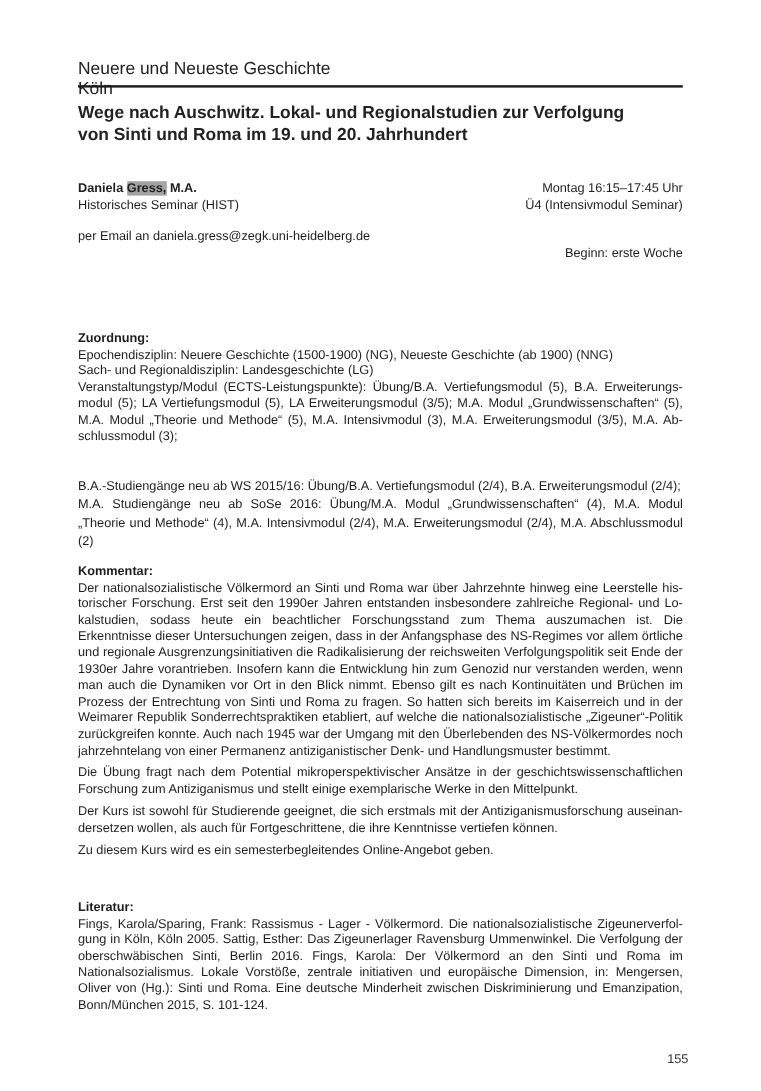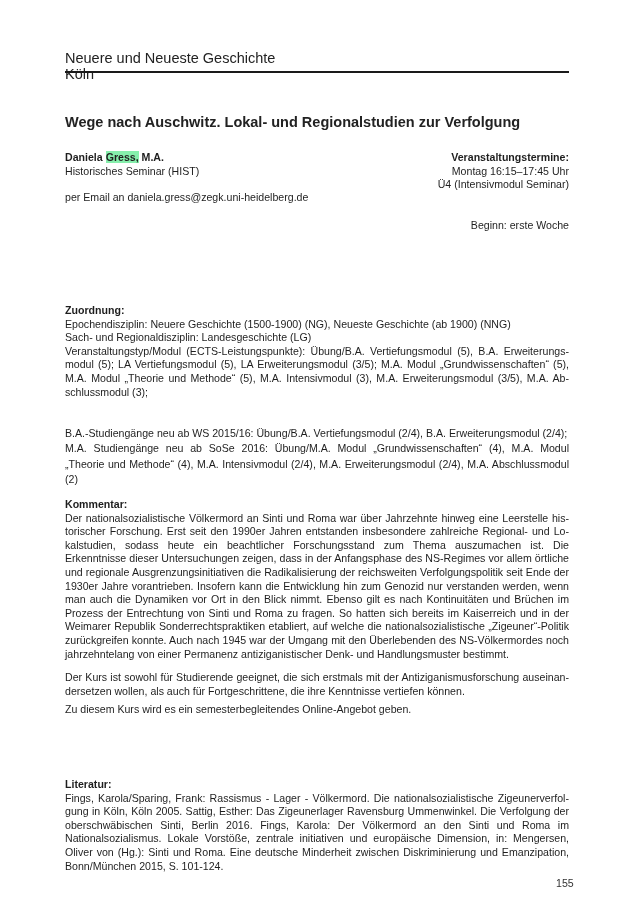--- a/index.html
+++ b/index.html
@@ -12,60 +12,60 @@
   .running-header {
     position: absolute; top: 50px; left: 0; width: 504px;
     display: flex; justify-content: space-between; align-items: baseline;
     font-size: 14.5px; color: #222; flex-direction: column;
   }
   .header-rule {
     position: absolute; top: 71px; left: 0; width: 504px; height: 2px; background: #1a1a1a;
   }
   .title {
     position: absolute; top: 85px; left: 0; width: 504px;
-    font-weight: bold; font-size: 14.5px; line-height: 19px; color: #222; margin-top: 28px;
+    font-weight: bold; font-size: 14.5px; line-height: 19px; color: #222;
   }
   .small { font-size: 10.6px; line-height: 13.6px; }
   .bold { font-weight: bold; }
-  .block { position: absolute; left: 0; width: 504px; margin-top: 28px; }
+  .block { position: absolute; left: 0; width: 504px; }
   .left-col { position: absolute; left: 0; top: 151px; width: 300px; }
   .right-col { position: absolute; right: 0; top: 151px; width: 220px; text-align: right; }
-  .hl { background: #86efac; }
+  .hl { background: #a3a3a3; }
   .justify { text-align: justify; }
   .gap { height: 5px; }
   .page-number {
     position: absolute; top: 877px; left: 556px; font-size: 10.6px; color: #333;
   }
 </style>
 </head>
 <body>
 
 <div class="page">
 
   <div class="running-header">
     <span>Neuere und Neueste Geschichte</span>
     <span>Köln</span>
   </div>
   <div class="header-rule"></div>
 
   <div class="title">
     <div>Wege nach Auschwitz. Lokal- und Regionalstudien zur Verfolgung</div>
+    <div>von Sinti und Roma im 19. und 20. Jahrhundert</div>
   </div>
 
   <div class="left-col small">
     <div class="bold">
       <span>Daniela </span><span class="hl">Gress,</span><span> M.A.</span>
     </div>
     <div>Historisches Seminar (HIST)</div>
     <div style="height:13px"></div>
     <div>per Email an daniela.gress@zegk.uni-heidelberg.de</div>
   </div>
 
   <div class="right-col small">
-    <div class="bold">Veranstaltungstermine:</div>
     <div>Montag 16:15–17:45 Uhr</div>
     <div>Ü4 (Intensivmodul Seminar)</div>
     <div style="height:27px"></div>
     <div>Beginn: erste Woche</div>
   </div>
 
   <div class="block small" style="top:276px">
     <div class="bold">Zuordnung:</div>
     <div>Epochendisziplin: Neuere Geschichte (1500-1900) (NG), Neueste Geschichte (ab 1900) (NNG)</div>
     <div>Sach- und Regionaldisziplin: Landesgeschichte (LG)</div>
@@ -74,20 +74,21 @@
 
   <div class="block small" style="top:398px; line-height:15.4px">
     <div>B.A.-Studiengänge neu ab WS 2015/16: Übung/B.A. Vertiefungsmodul (2/4), B.A. Erweiterungsmodul (2/4);</div>
     <div class="justify">M.A. Studiengänge neu ab SoSe 2016: Übung/M.A. Modul „Grundwissenschaften“ (4), M.A. Modul „Theorie und Methode“ (4), M.A. Intensivmodul (2/4), M.A. Erweiterungsmodul (2/4), M.A. Abschlussmodul (2)</div>
   </div>
 
   <div class="block small" style="top:470px">
     <div class="bold">Kommentar:</div>
     <div class="justify">Der nationalsozialistische Völkermord an Sinti und Roma war über Jahrzehnte hinweg eine Leerstelle his­torischer Forschung. Erst seit den 1990er Jahren entstanden insbesondere zahlreiche Regional- und Lo­kalstudien, sodass heute ein beachtlicher Forschungsstand zum Thema auszumachen ist. Die Erkenntnisse dieser Untersuchungen zeigen, dass in der Anfangsphase des NS-Regimes vor allem örtliche und regionale Ausgrenzungsinitiativen die Radikalisierung der reichsweiten Verfolgungspolitik seit Ende der 1930er Jah­re vorantrieben. Insofern kann die Entwicklung hin zum Genozid nur verstanden werden, wenn man auch die Dynamiken vor Ort in den Blick nimmt. Ebenso gilt es nach Kontinuitäten und Brüchen im Prozess der Entrechtung von Sinti und Roma zu fragen. So hatten sich bereits im Kaiserreich und in der Weimarer Repu­blik Sonderrechtspraktiken etabliert, auf welche die nationalsozialistische „Zigeuner“-Politik zurückgreifen konnte. Auch nach 1945 war der Umgang mit den Überlebenden des NS-Völkermordes noch jahrzehnte­lang von einer Permanenz antiziganistischer Denk- und Handlungsmuster bestimmt.</div>
     <div class="gap"></div>
+    <div class="justify">Die Übung fragt nach dem Potential mikroperspektivischer Ansätze in der geschichtswissenschaftlichen Forschung zum Antiziganismus und stellt einige exemplarische Werke in den Mittelpunkt.</div>
     <div class="gap"></div>
     <div class="justify">Der Kurs ist sowohl für Studierende geeignet, die sich erstmals mit der Antiziganismusforschung auseinan­dersetzen wollen, als auch für Fortgeschrittene, die ihre Kenntnisse vertiefen können.</div>
     <div class="gap"></div>
     <div>Zu diesem Kurs wird es ein semesterbegleitendes Online-Angebot geben.</div>
   </div>
 
   <div class="block small" style="top:750px">
     <div class="bold">Literatur:</div>
     <div class="justify">Fings, Karola/Sparing, Frank: Rassismus - Lager - Völkermord. Die nationalsozialistische Zigeunerverfol­gung in Köln, Köln 2005. Sattig, Esther: Das Zigeunerlager Ravensburg Ummenwinkel. Die Verfolgung der oberschwäbischen Sinti, Berlin 2016. Fings, Karola: Der Völkermord an den Sinti und Roma im Nationalsozi­alismus. Lokale Vorstöße, zentrale initiativen und europäische Dimension, in: Mengersen, Oliver von (Hg.): Sinti und Roma. Eine deutsche Minderheit zwischen Diskriminierung und Emanzipation, Bonn/München 2015, S. 101-124.</div>
   </div>

